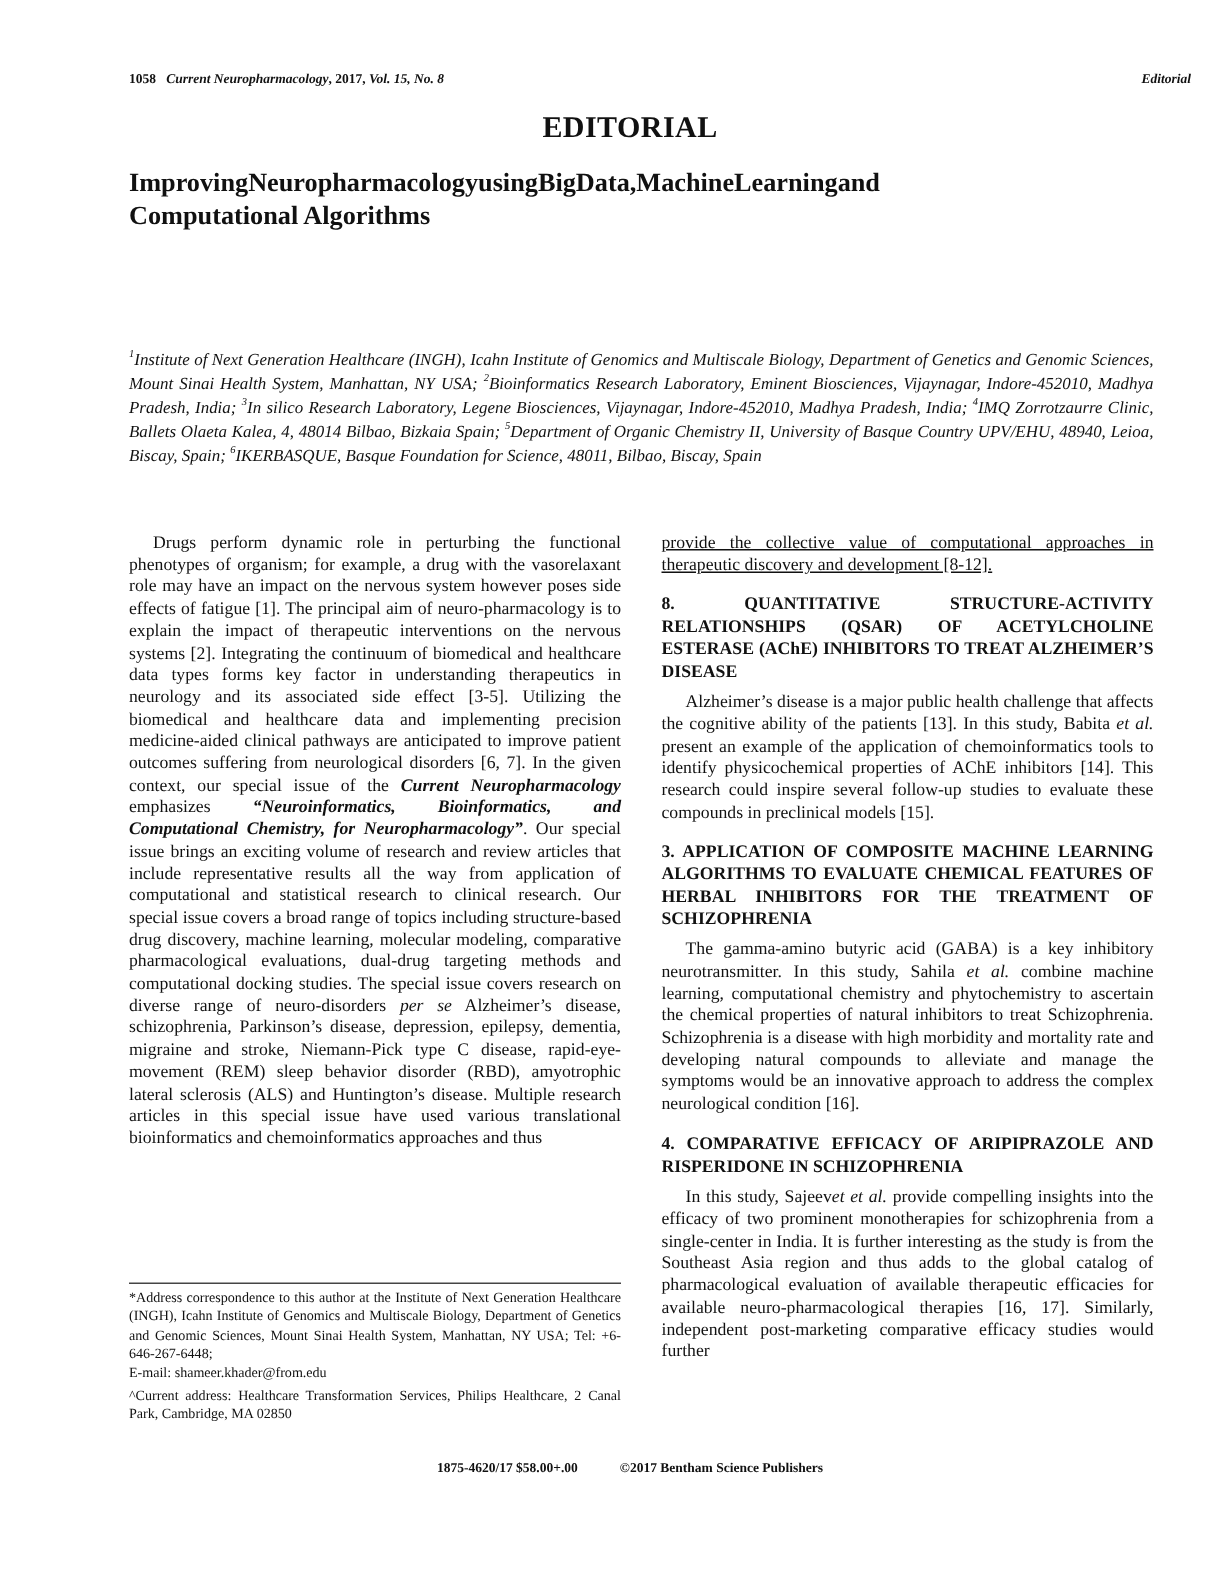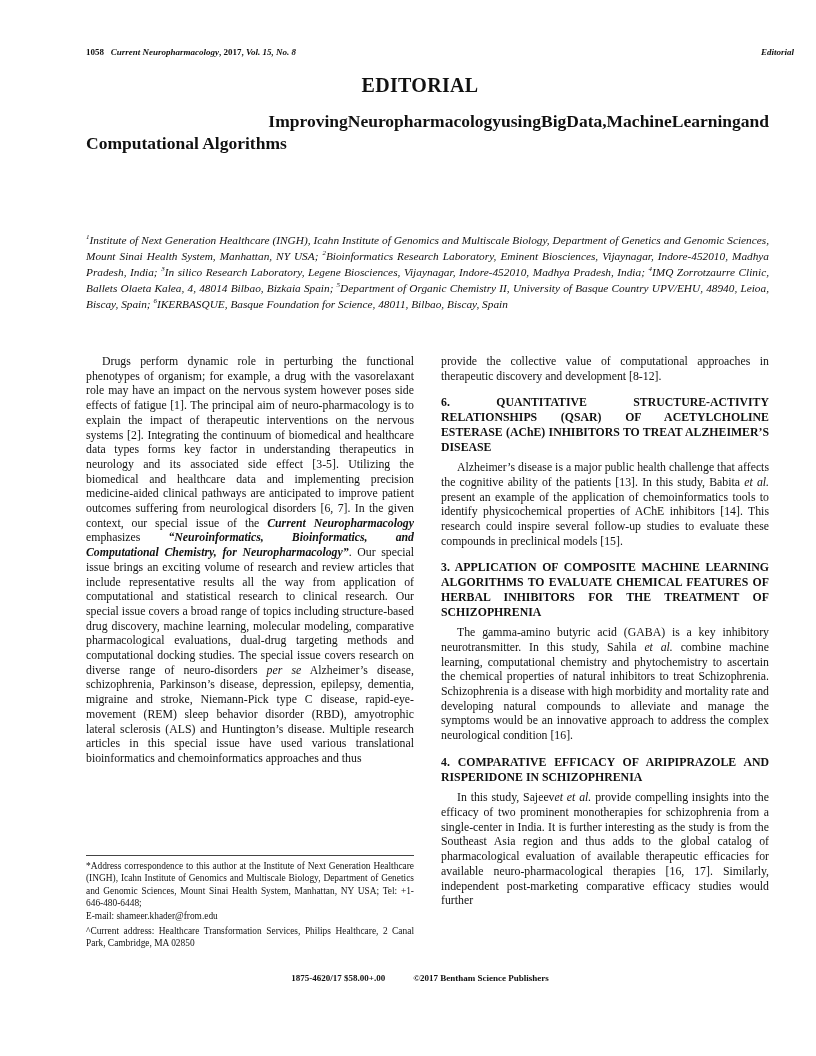--- a/index.html
+++ b/index.html
@@ -7,36 +7,36 @@
   .page { position: absolute; left: 0; top: 0; width: 816px; height: 1056px; padding-left: 24px; }
 
   .running-head { position: absolute; left: 86px; right: 46px; top: 47px; font-size: 9px; font-weight: bold; display: flex; justify-content: space-between; }
   .running-head .journal { font-style: italic; }
   .running-head .vol { font-style: italic; }
   .running-head .right { font-style: italic; }
 
   .editorial-label { position: absolute; left: 0; right: 0; top: 74px; text-align: center; font-size: 20px; font-weight: bold; letter-spacing: 0.3px; }
 
   .title { position: absolute; left: 86px; width: 683px; top: 110px; font-size: 17.5px; font-weight: bold; line-height: 22px; text-align: justify; text-align-last: left; }
-  .title .line1 { display: flex; justify-content: flex-end; }
+  .title .line1 { display: flex; justify-content: flex-start; }
 
   .authors { position: absolute; left: 86px; width: 683px; top: 174px; font-size: 13.5px; line-height: 19px; }
   .authors sup { font-size: 8px; line-height: 0; }
 
   .affil { position: absolute; left: 86px; width: 683px; top: 232px; font-size: 11.3px; line-height: 16.1px; font-style: italic; text-align: justify; }
   .affil sup { font-size: 7px; line-height: 0; }
 
   .col { position: absolute; top: 354px; font-size: 11.8px; line-height: 14.7px; }
   .col-left { left: 86px; width: 328px; }
   .col-right { left: 441px; width: 328px; }
 
   .sec-head { font-weight: bold; font-size: 11.8px; margin: 0 0 6px 0; text-align: justify; }
   .sec-head.first { margin-top: 0; }
   p.body { margin: 0; text-indent: 16px; text-align: justify; }
-  p.body.noindent { text-indent: 0; }
+  p.body.noindent { text-indent: 0; text-decoration: underline; }
   .gap { height: 12px; }
 
   .fn-rule { position: absolute; left: 86px; width: 328px; top: 855px; border-top: 1px solid #444; }
   .footnotes { position: absolute; left: 86px; width: 328px; top: 860px; font-size: 9.4px; line-height: 12.4px; text-align: justify; }
   .footnotes p { margin: 0; }
   .footnotes p.second { margin-top: 3px; }
 
   .bottom-line { position: absolute; left: 0; right: 0; top: 973px; font-size: 9px; font-weight: bold; text-align: center; }
   .bottom-line span + span { margin-left: 28px; }
 </style>
@@ -72,33 +72,33 @@
 
   <div class="affil" id="affil"><sup>1</sup><span>Institute of Next Generation Healthcare (INGH), Icahn Institute of Genomics and Multiscale Biology, Department of Genetics and Genomic Sciences, Mount Sinai Health System, Manhattan, NY USA; </span><sup>2</sup><span>Bioinformatics Research Laboratory, Eminent Biosciences, Vijaynagar, Indore-452010, Madhya Pradesh, India; </span><sup>3</sup><span>In silico Research Laboratory, Legene Biosciences, Vijaynagar, Indore-452010, Madhya Pradesh, India; </span><sup>4</sup><span>IMQ Zorrotzaurre Clinic, Ballets Olaeta Kalea, 4, 48014 Bilbao, Bizkaia Spain; </span><sup>5</sup><span>Department of Organic Chemistry II, University of Basque Country UPV/EHU, 48940, Leioa, Biscay, Spain; </span><sup>6</sup><span>IKERBASQUE, Basque Foundation for Science, 48011, Bilbao, Biscay, Spain</span></div>
 
   <div class="col col-left">
     <p class="body"><span>Drugs perform dynamic role in perturbing the functional phenotypes of organism; for example, a drug with the vasorelaxant role may have an impact on the nervous system however poses side effects of fatigue [1]. The principal aim of neuro-pharmacology is to explain the impact of therapeutic interventions on the nervous systems [2]. Integrating the continuum of biomedical and healthcare data types forms key factor in understanding therapeutics in neurology and its associated side effect [3-5]. Utilizing the biomedical and healthcare data and implementing precision medicine-aided clinical pathways are anticipated to improve patient outcomes suffering from neurological disorders [6, 7]. In the given context, our special issue of the </span><b><i>Current Neuropharmacology</i></b><span> emphasizes </span><b><i>“Neuroinformatics, Bioinformatics, and Computational Chemistry, for Neuropharmacology”</i></b><span>. Our special issue brings an exciting volume of research and review articles that include representative results all the way from application of computational and statistical research to clinical research. Our special issue covers a broad range of topics including structure-based drug discovery, machine learning, molecular modeling, comparative pharmacological evaluations, dual-drug targeting methods and computational docking studies. The special issue covers research on diverse range of neuro-disorders </span><i>per se</i><span> Alzheimer’s disease, schizophrenia, Parkinson’s disease, depression, epilepsy, dementia, migraine and stroke, Niemann-Pick type C disease, rapid-eye-movement (REM) sleep behavior disorder (RBD), amyotrophic lateral sclerosis (ALS) and Huntington’s disease. Multiple research articles in this special issue have used various translational bioinformatics and chemoinformatics approaches and thus</span></p>
   </div>
 
   <div class="col col-right">
     <p class="body noindent">provide the collective value of computational approaches in therapeutic discovery and development [8-12].</p>
     <div class="gap"></div>
-    <div class="sec-head">6. QUANTITATIVE STRUCTURE-ACTIVITY RELATIONSHIPS (QSAR) OF ACETYLCHOLINE ESTERASE (AChE) INHIBITORS TO TREAT ALZHEIMER’S DISEASE</div>
+    <div class="sec-head">8. QUANTITATIVE STRUCTURE-ACTIVITY RELATIONSHIPS (QSAR) OF ACETYLCHOLINE ESTERASE (AChE) INHIBITORS TO TREAT ALZHEIMER’S DISEASE</div>
     <p class="body"><span>Alzheimer’s disease is a major public health challenge that affects the cognitive ability of the patients [13]. In this study, Babita </span><i>et al.</i><span> present an example of the application of chemoinformatics tools to identify physicochemical properties of AChE inhibitors [14]. This research could inspire several follow-up studies to evaluate these compounds in preclinical models [15].</span></p>
     <div class="gap"></div>
     <div class="sec-head">3. APPLICATION OF COMPOSITE MACHINE LEARNING ALGORITHMS TO EVALUATE CHEMICAL FEATURES OF HERBAL INHIBITORS FOR THE TREATMENT OF SCHIZOPHRENIA</div>
     <p class="body"><span>The gamma-amino butyric acid (GABA) is a key inhibitory neurotransmitter. In this study, Sahila </span><i>et al.</i><span> combine machine learning, computational chemistry and phytochemistry to ascertain the chemical properties of natural inhibitors to treat Schizophrenia. Schizophrenia is a disease with high morbidity and mortality rate and developing natural compounds to alleviate and manage the symptoms would be an innovative approach to address the complex neurological condition [16].</span></p>
     <div class="gap"></div>
     <div class="sec-head">4. COMPARATIVE EFFICACY OF ARIPIPRAZOLE AND RISPERIDONE IN SCHIZOPHRENIA</div>
     <p class="body"><span>In this study, Sajeev</span><i>et et al.</i><span> provide compelling insights into the efficacy of two prominent monotherapies for schizophrenia from a single-center in India. It is further interesting as the study is from the Southeast Asia region and thus adds to the global catalog of pharmacological evaluation of available therapeutic efficacies for available neuro-pharmacological therapies [16, 17]. Similarly, independent post-marketing comparative efficacy studies would further</span></p>
   </div>
 
   <div class="fn-rule"></div>
   <div class="footnotes">
-    <p>*Address correspondence to this author at the Institute of Next Generation Healthcare (INGH), Icahn Institute of Genomics and Multiscale Biology, Department of Genetics and Genomic Sciences, Mount Sinai Health System, Manhattan, NY USA; Tel: +1-646-480-6448;</p>
+    <p>*Address correspondence to this author at the Institute of Next Generation Healthcare (INGH), Icahn Institute of Genomics and Multiscale Biology, Department of Genetics and Genomic Sciences, Mount Sinai Health System, Manhattan, NY USA; Tel: +6-646-267-6448;</p>
     <p>E-mail: shameer.khader@from.edu</p>
     <p class="second">^Current address: Healthcare Transformation Services, Philips Healthcare, 2 Canal Park, Cambridge, MA 02850</p>
   </div>
 
   <div class="bottom-line">
     <span>1875-4620/17 $58.00+.00</span><span>©2017 Bentham Science Publishers</span>
   </div>
 </div>
 
 </body></html>

